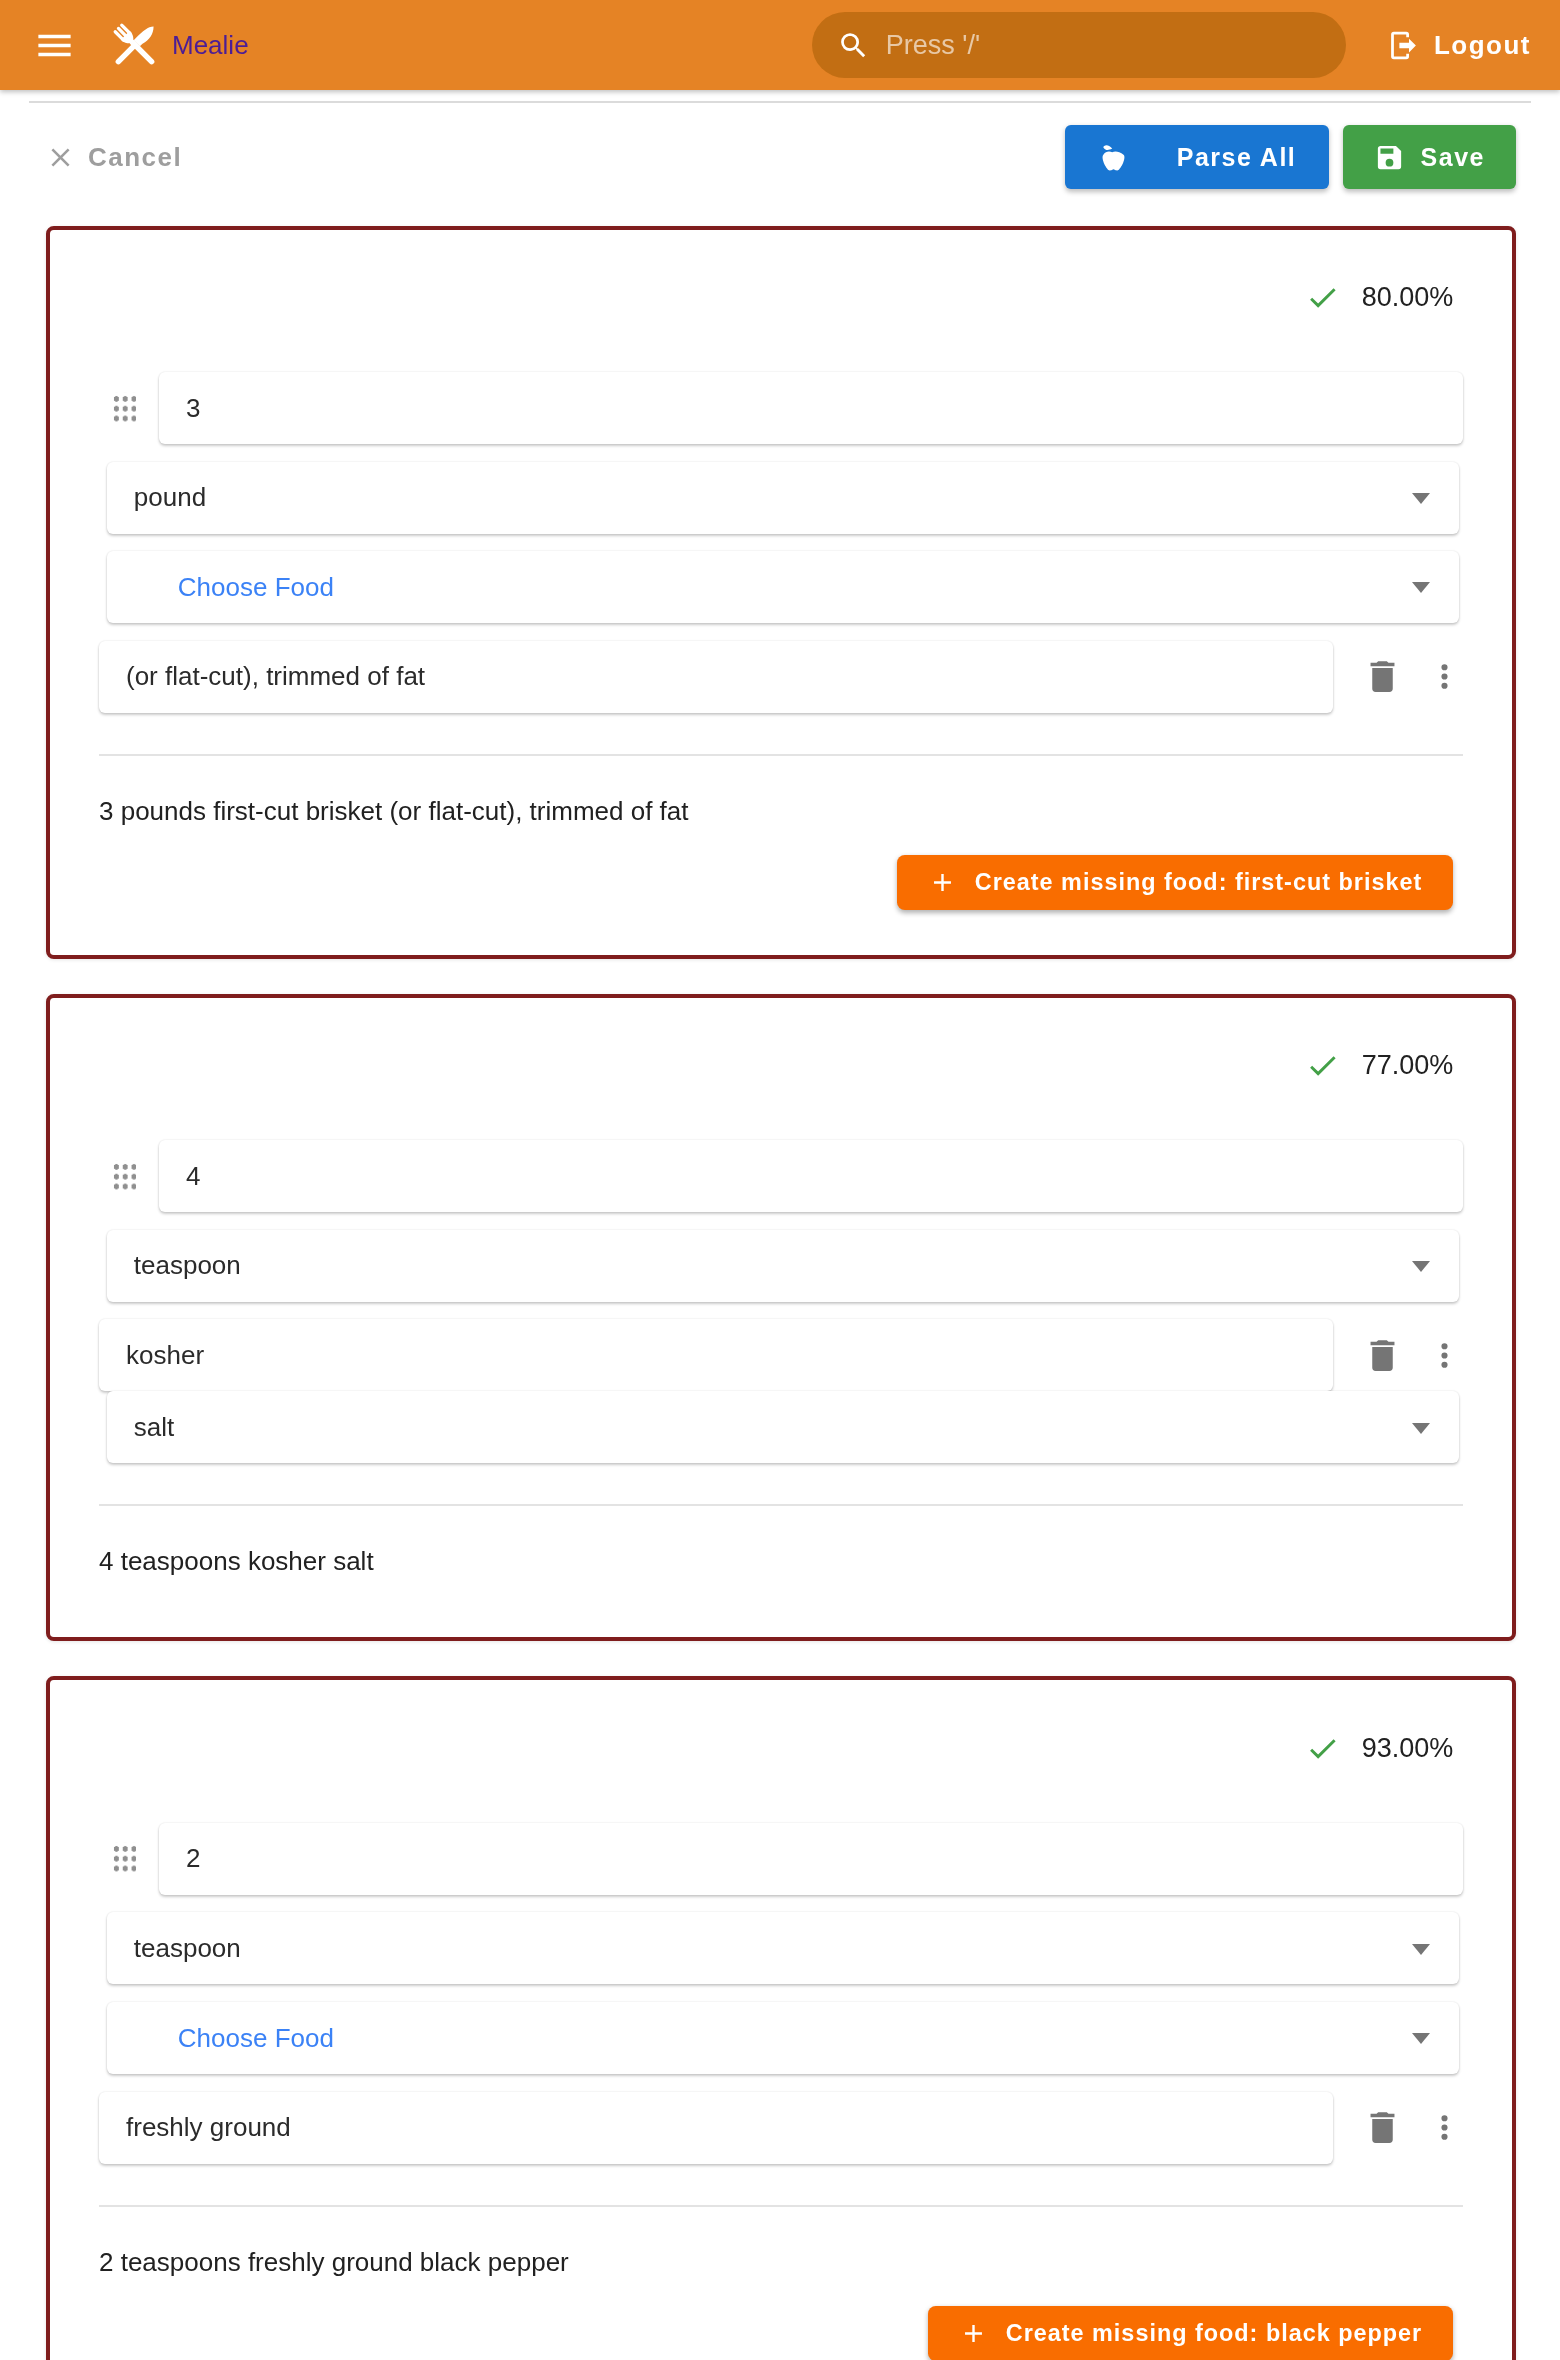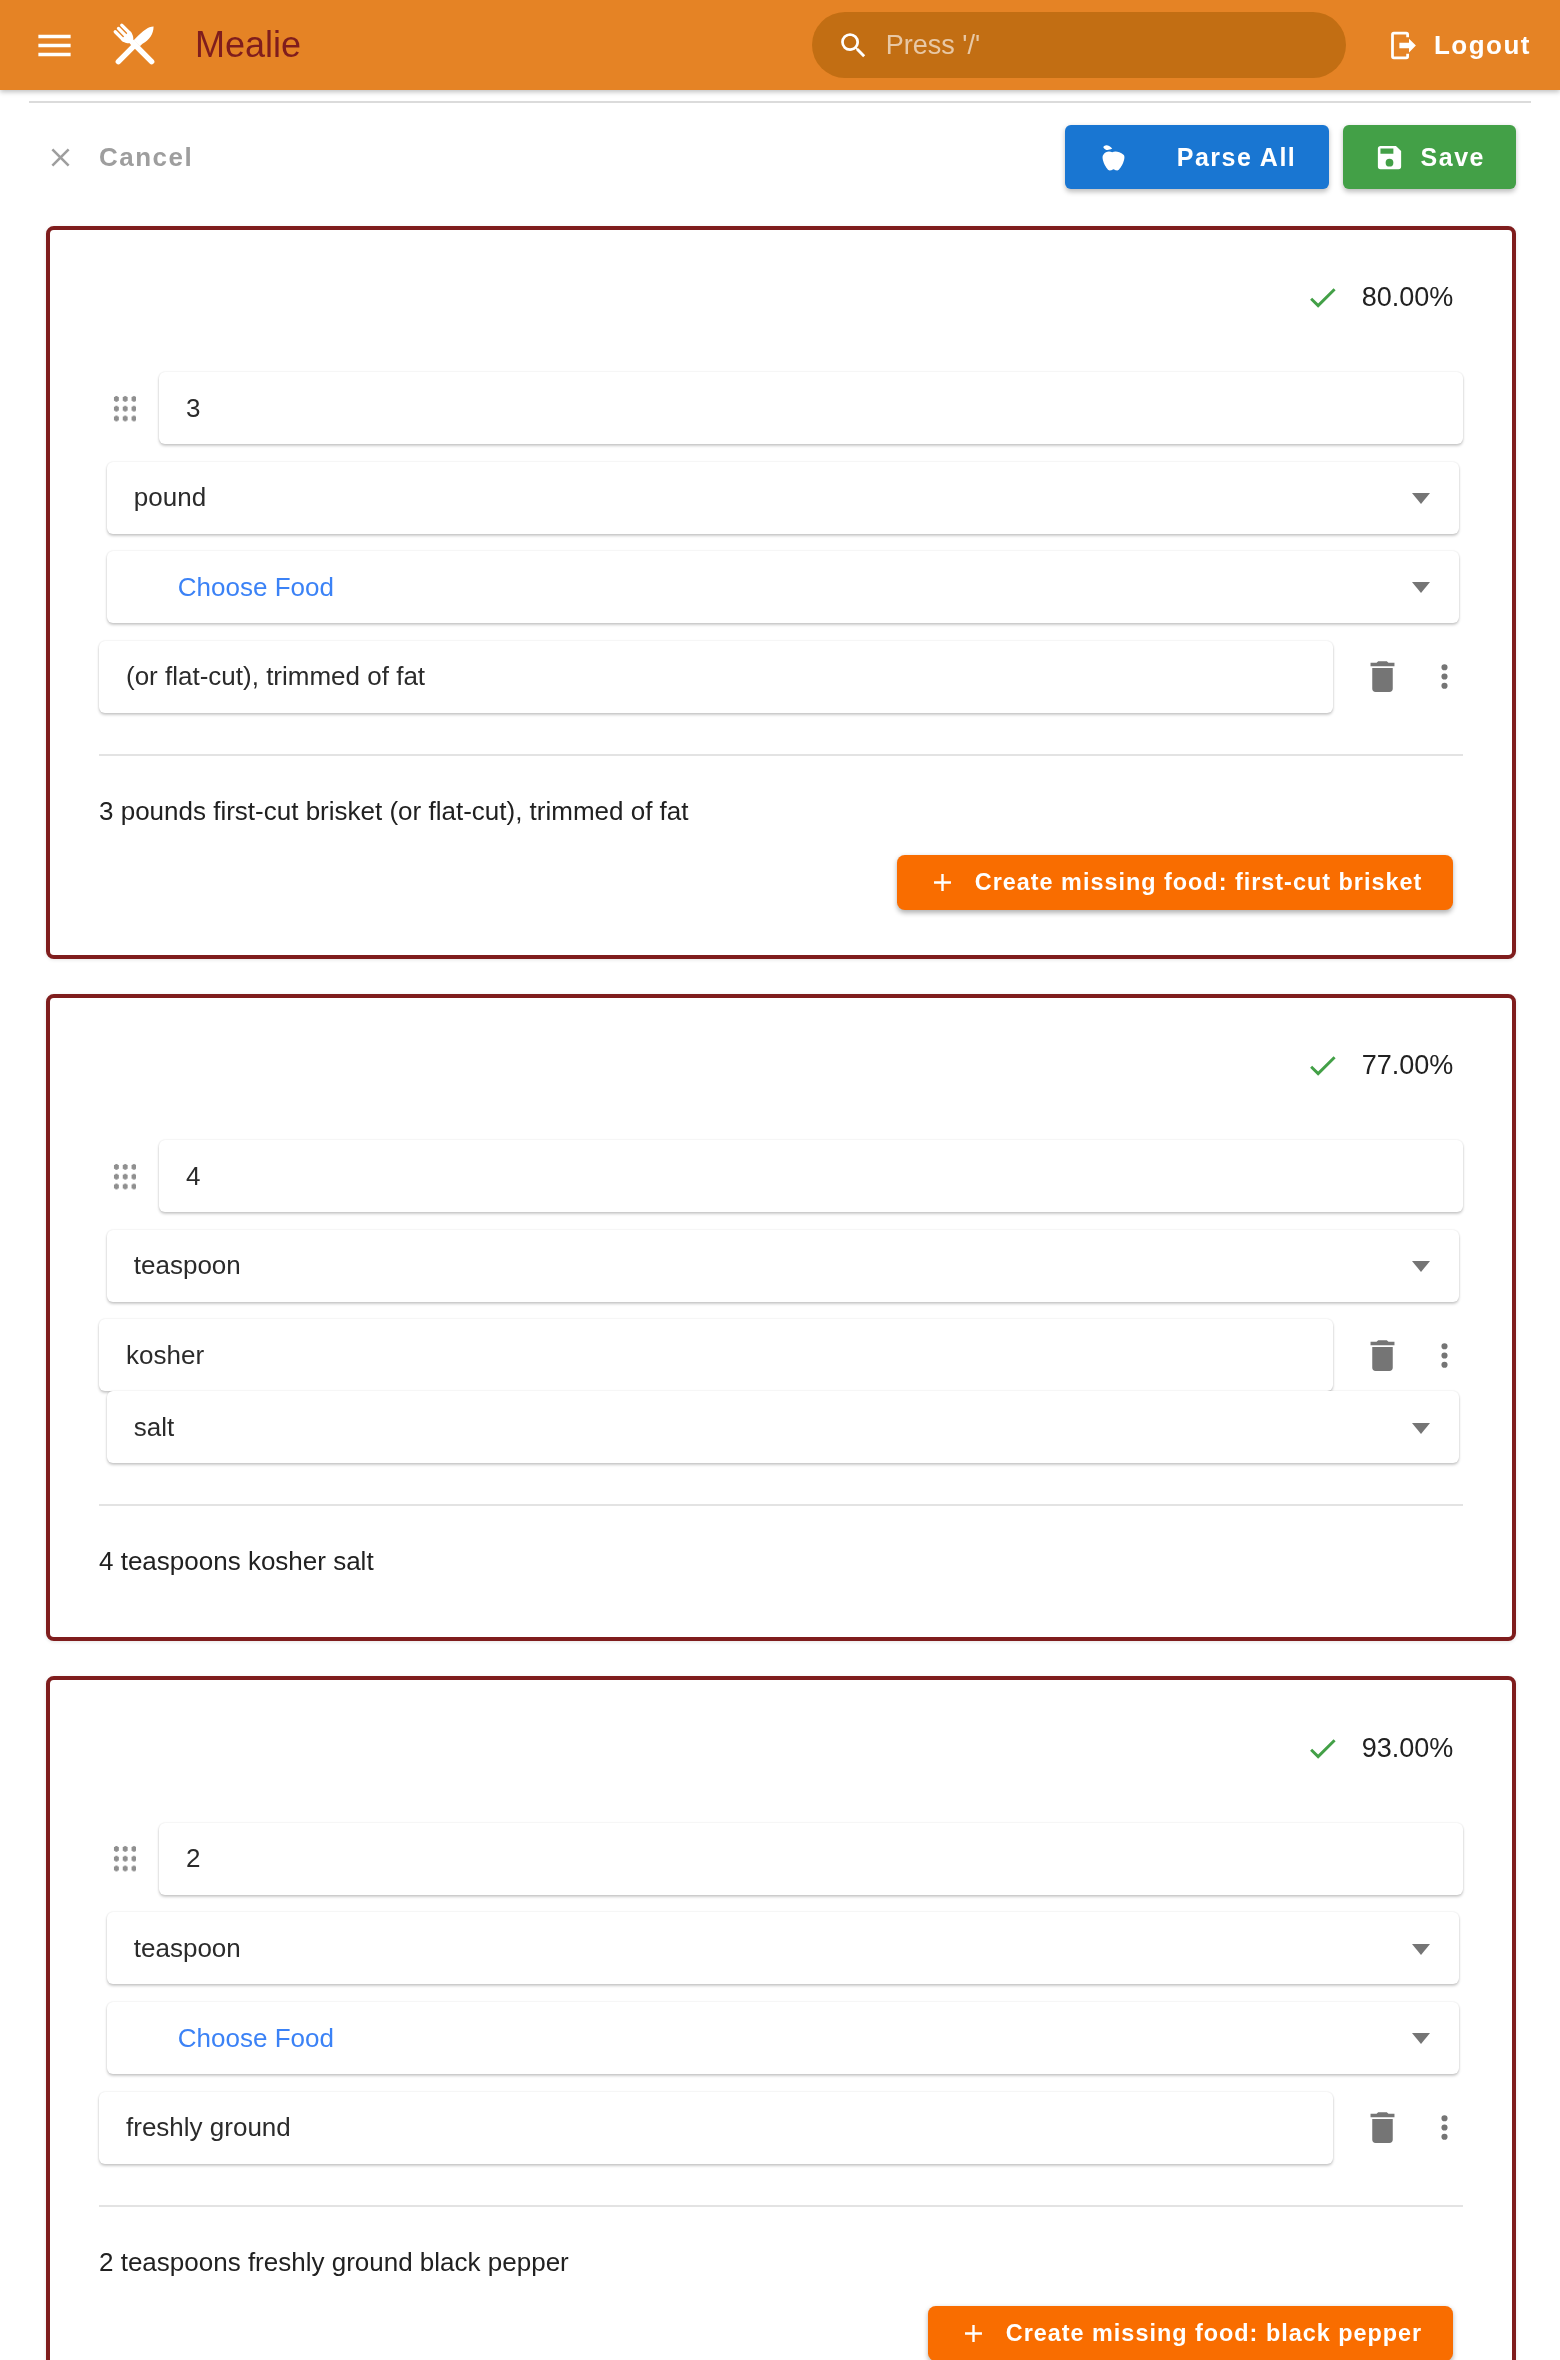--- a/index.html
+++ b/index.html
@@ -5,34 +5,34 @@
   * { margin:0; padding:0; box-sizing:border-box; }
   html,body { width:1560px; height:2360px; overflow:hidden; background:#ffffff;
               font-family:"Liberation Sans", sans-serif; }
 
   
   .appbar { height:90px; background:#E58325; display:flex; align-items:center;
             padding:0 29px; box-shadow:0 2px 4.9px rgba(0,0,0,0.25); position:relative; z-index:5; }
   .menu-btn { width:51px; height:51px; display:flex; align-items:center; justify-content:center;
               cursor:pointer; }
   .logo { width:60px; height:60px; margin-left:25px; }
-  .app-title { color:#7f1d1d; font-size:36px; margin-left:30px; font-weight:400; }
+  .app-title { color:#4c1d95; font-size:26px; margin-left:7px; font-weight:400; }
   .appbar-spacer { flex:1; }
   .search-pill { width:534px; height:66px; border-radius:33px; background:#C26E13;
                  display:flex; align-items:center; padding:0 25px; }
   .search-pill .ph { color:rgba(255,255,255,0.62); font-size:27px; margin-left:15.6px; }
   .logout-btn { display:flex; align-items:center; margin-left:41px; cursor:pointer; }
   .logout-btn span { color:#fff; font-size:26px; font-weight:700; letter-spacing:1.5px; margin-left:13.7px; }
 
   .top-divider { border-top:2px solid #DBDBDB; margin:10.7px 29px 0 29px; }
 
   
   .toolbar { display:flex; align-items:center; padding:15.6px 44px 0 45px; height:94px; }
   .cancel-btn { display:flex; align-items:center; cursor:pointer; }
-  .cancel-btn span { color:#9E9E9E; font-size:26px; font-weight:700; letter-spacing:1.5px; margin-left:23px; }
+  .cancel-btn span { color:#9E9E9E; font-size:26px; font-weight:700; letter-spacing:1.5px; margin-left:12px; }
   .toolbar-spacer { flex:1; }
   .btn { display:flex; align-items:center; justify-content:center; height:64px; border-radius:5.9px;
          color:#fff; font-size:25px; font-weight:700; letter-spacing:1.5px; cursor:pointer;
          box-shadow:0 2.9px 4.9px rgba(0,0,0,0.25); }
   .btn svg { margin-right:15.6px; }
   .parse-btn { background:#1976D2; padding:0 33px; margin-right:13.7px;gap:32px; }
   .save-btn  { background:#43A047; padding:0 31px; }
 
   
   .card { margin:29px 44px 35px 46px; border:4px solid #7f1d1d; border-radius:7.8px;

